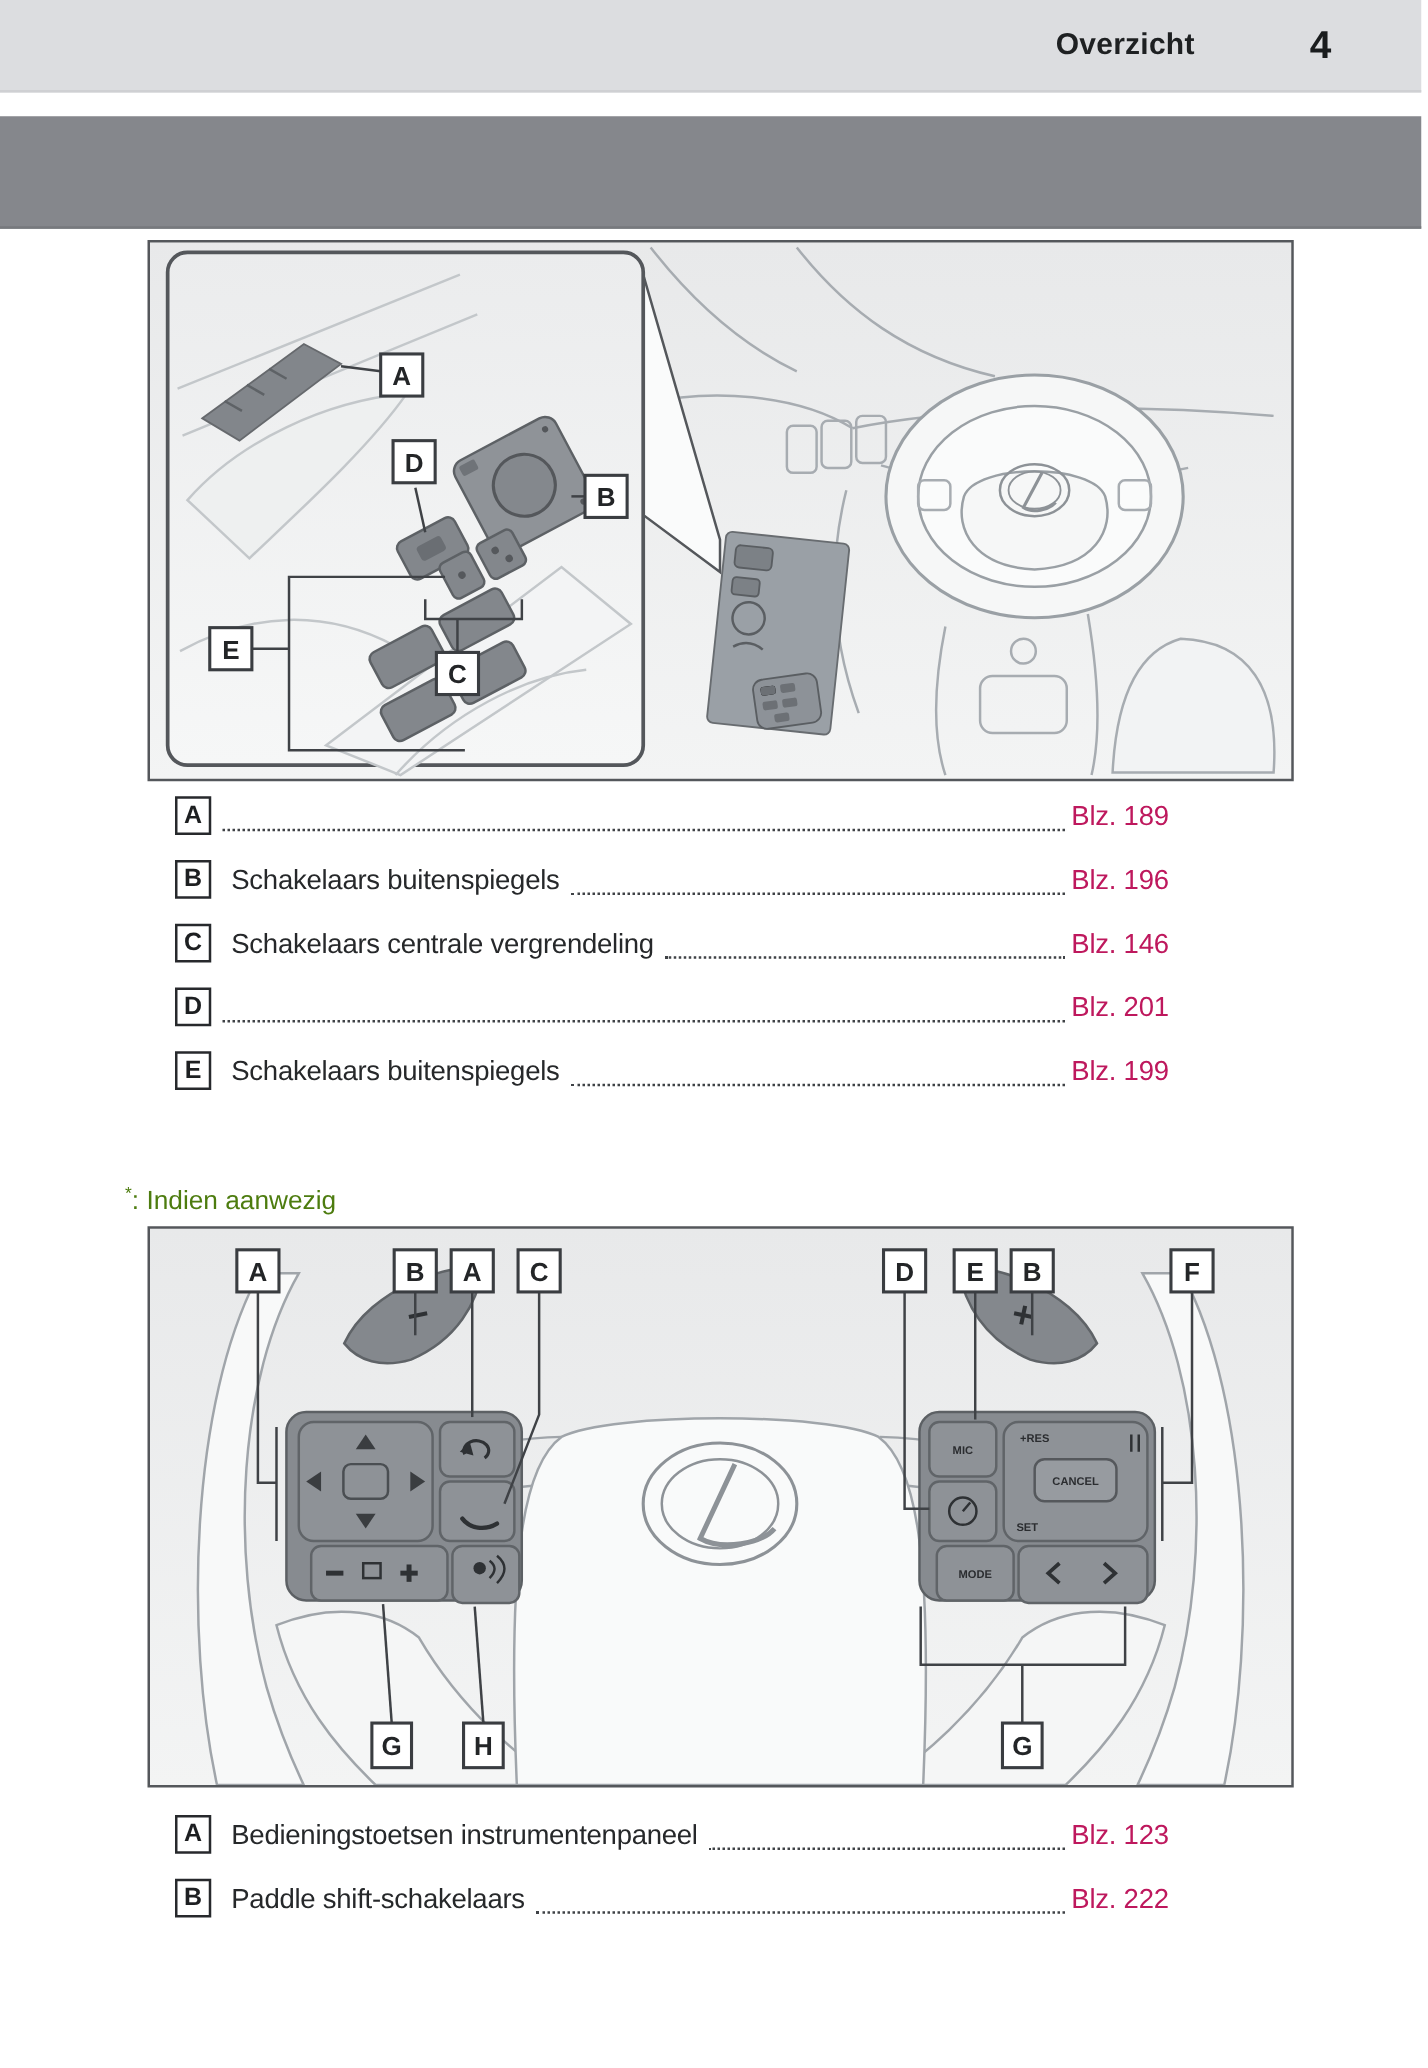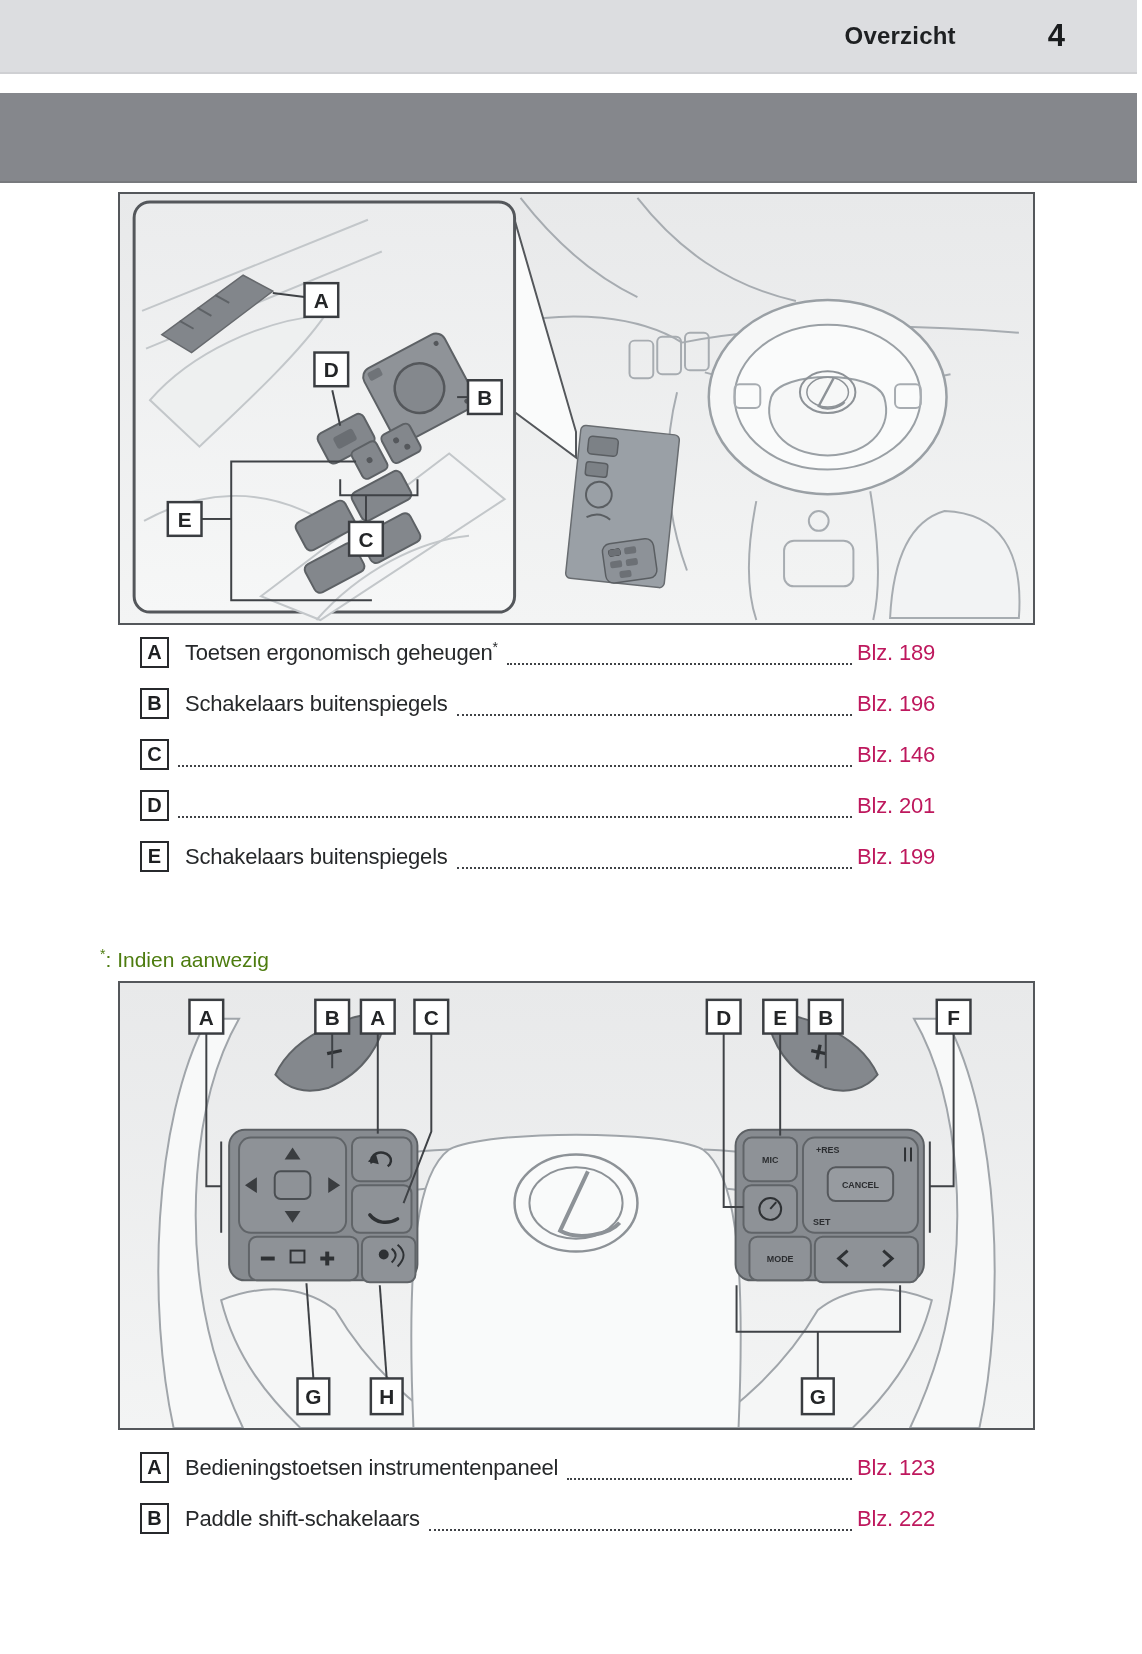--- a/index.html
+++ b/index.html
@@ -194,32 +194,32 @@
           <rect class="cbox" x="46" y="311" width="34" height="34"></rect>
           <text class="call" x="63" y="336">E</text>
         </g>
       </g>
     </svg>
   </div>
 
   <div class="ilist ilist1">
     <div class="irow">
       <span class="ibox">A</span>
-      <span class="itext"><span>Toetsen ergonomisch geheugen</span><sup>*</sup></span>
       <span class="leader"></span>
       <span class="ipage">Blz. 189</span>
     </div>
     <div class="irow">
       <span class="ibox">B</span>
       <span class="itext">Schakelaars buitenspiegels</span>
       <span class="leader"></span>
       <span class="ipage">Blz. 196</span>
     </div>
     <div class="irow">
       <span class="ibox">C</span>
+      <span class="itext">Schakelaars centrale vergrendeling</span>
       <span class="leader"></span>
       <span class="ipage">Blz. 146</span>
     </div>
     <div class="irow">
       <span class="ibox">D</span>
       <span class="leader"></span>
       <span class="ipage">Blz. 201</span>
     </div>
     <div class="irow">
       <span class="ibox">E</span>

